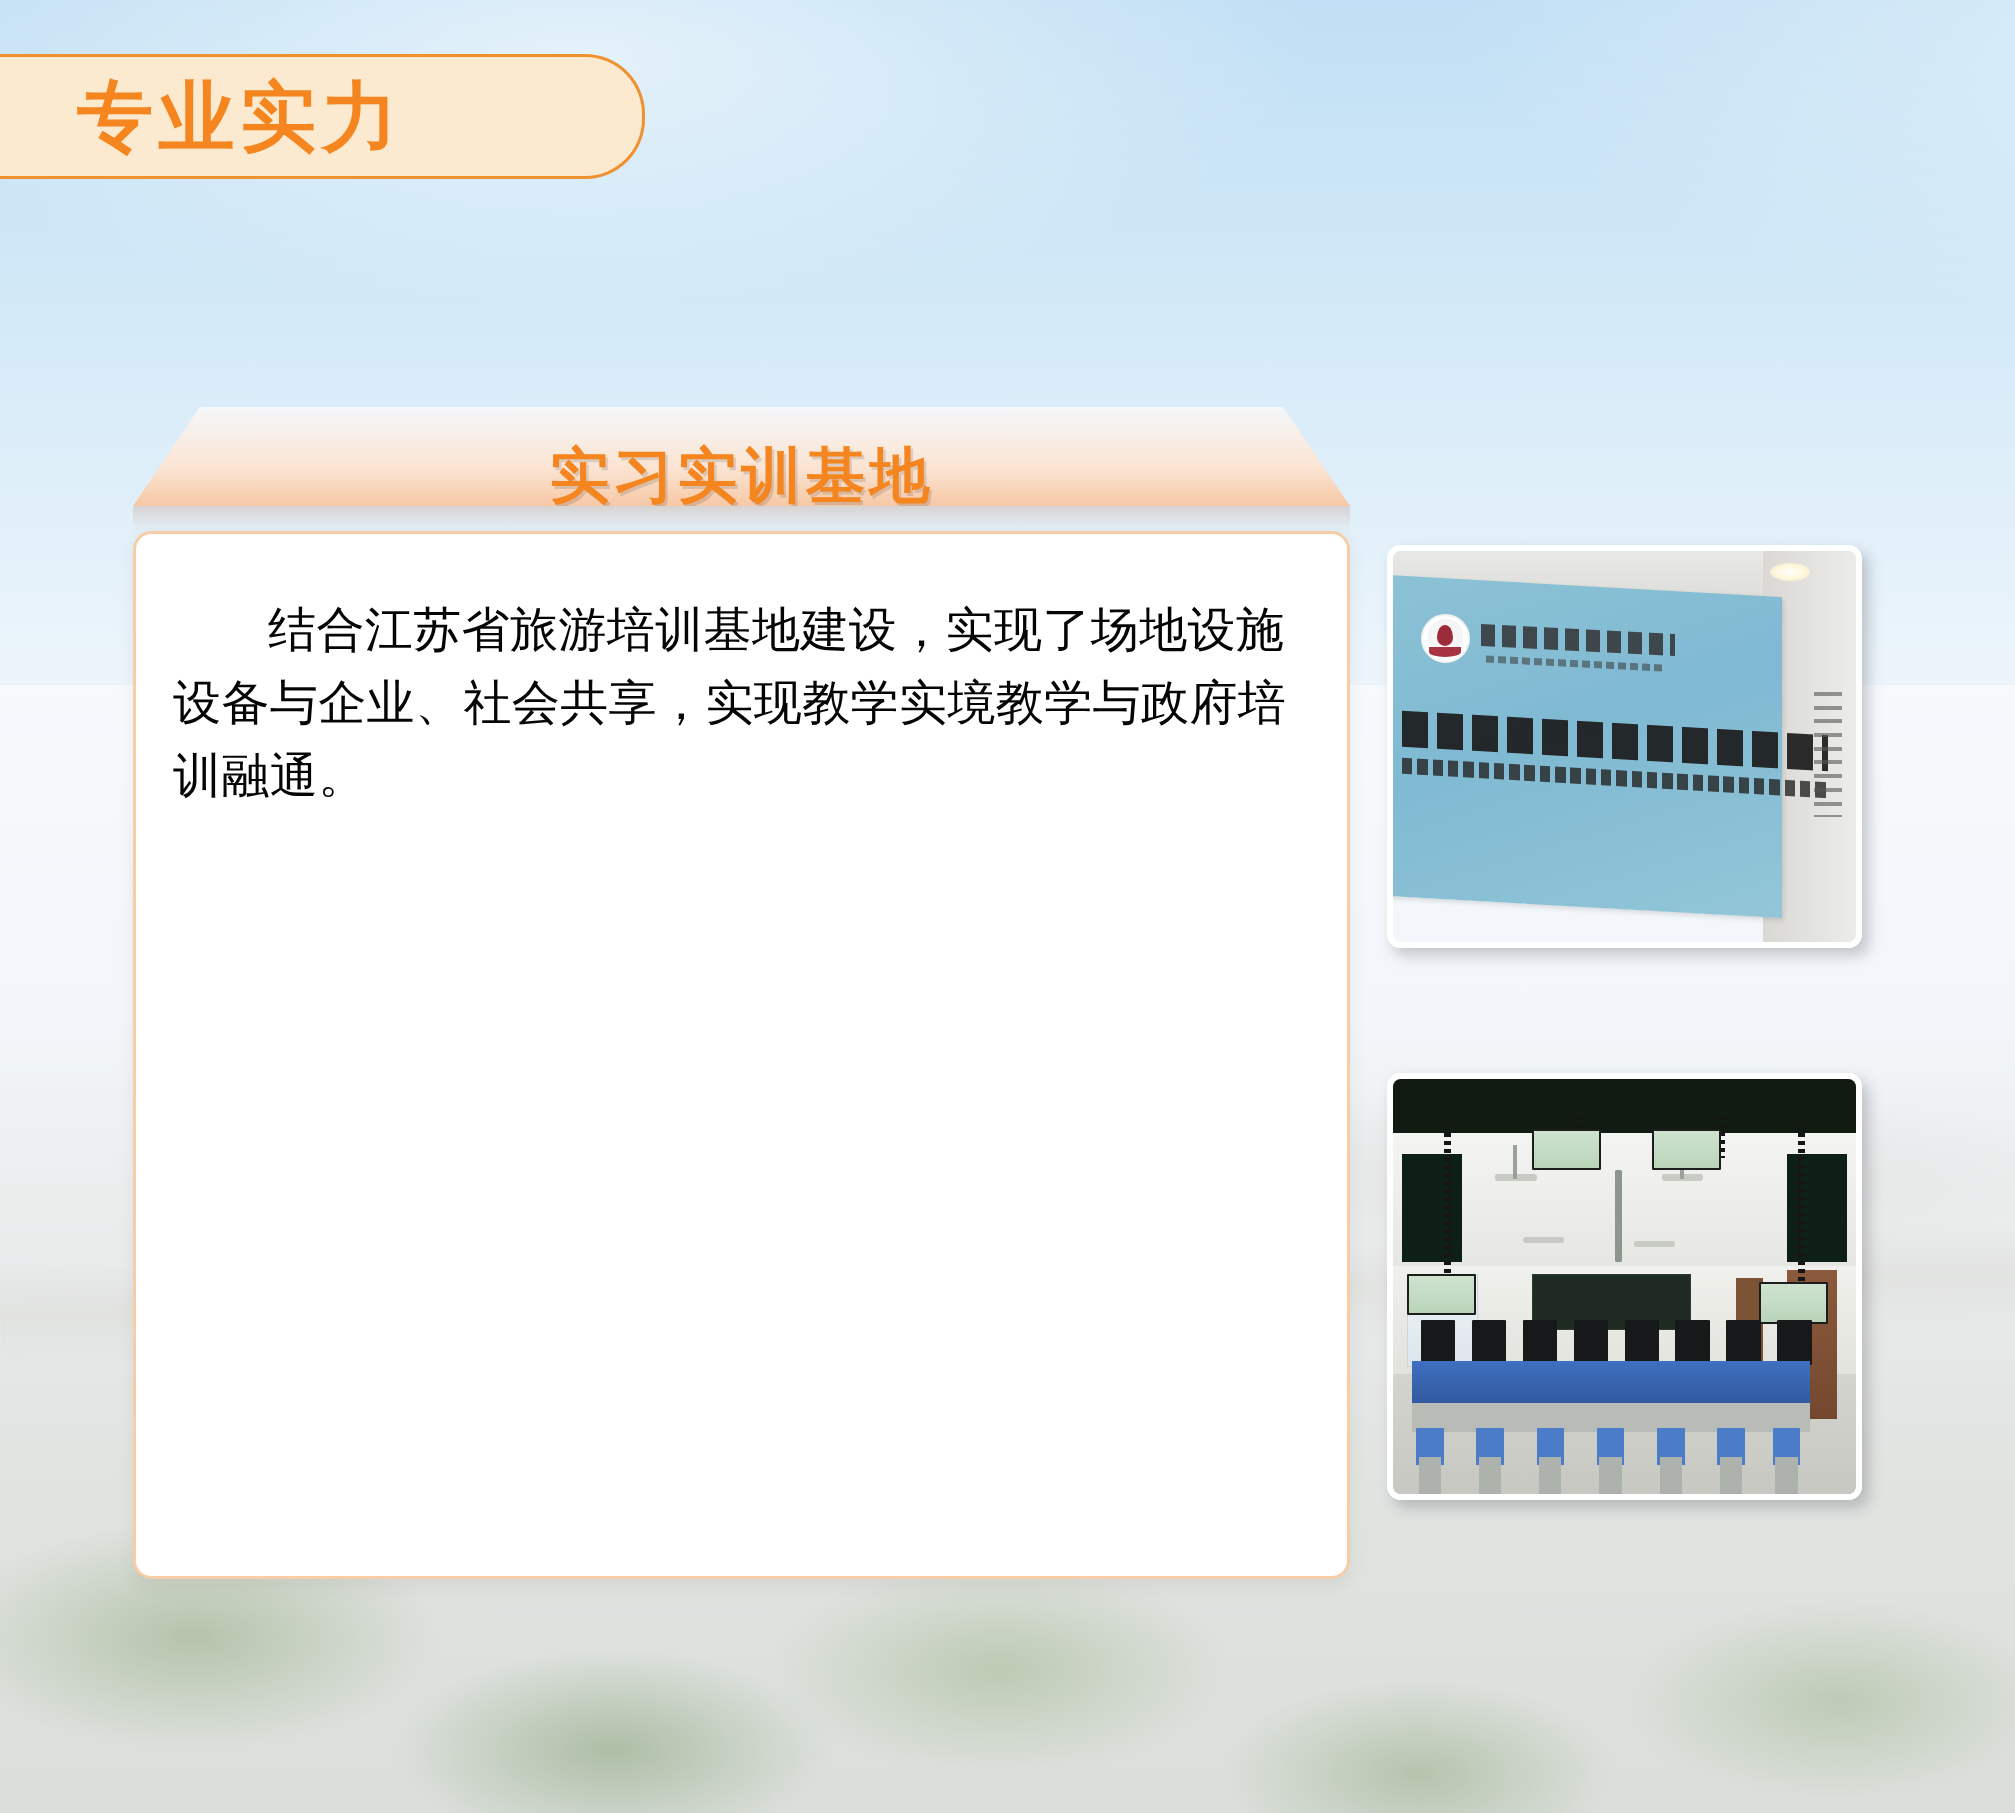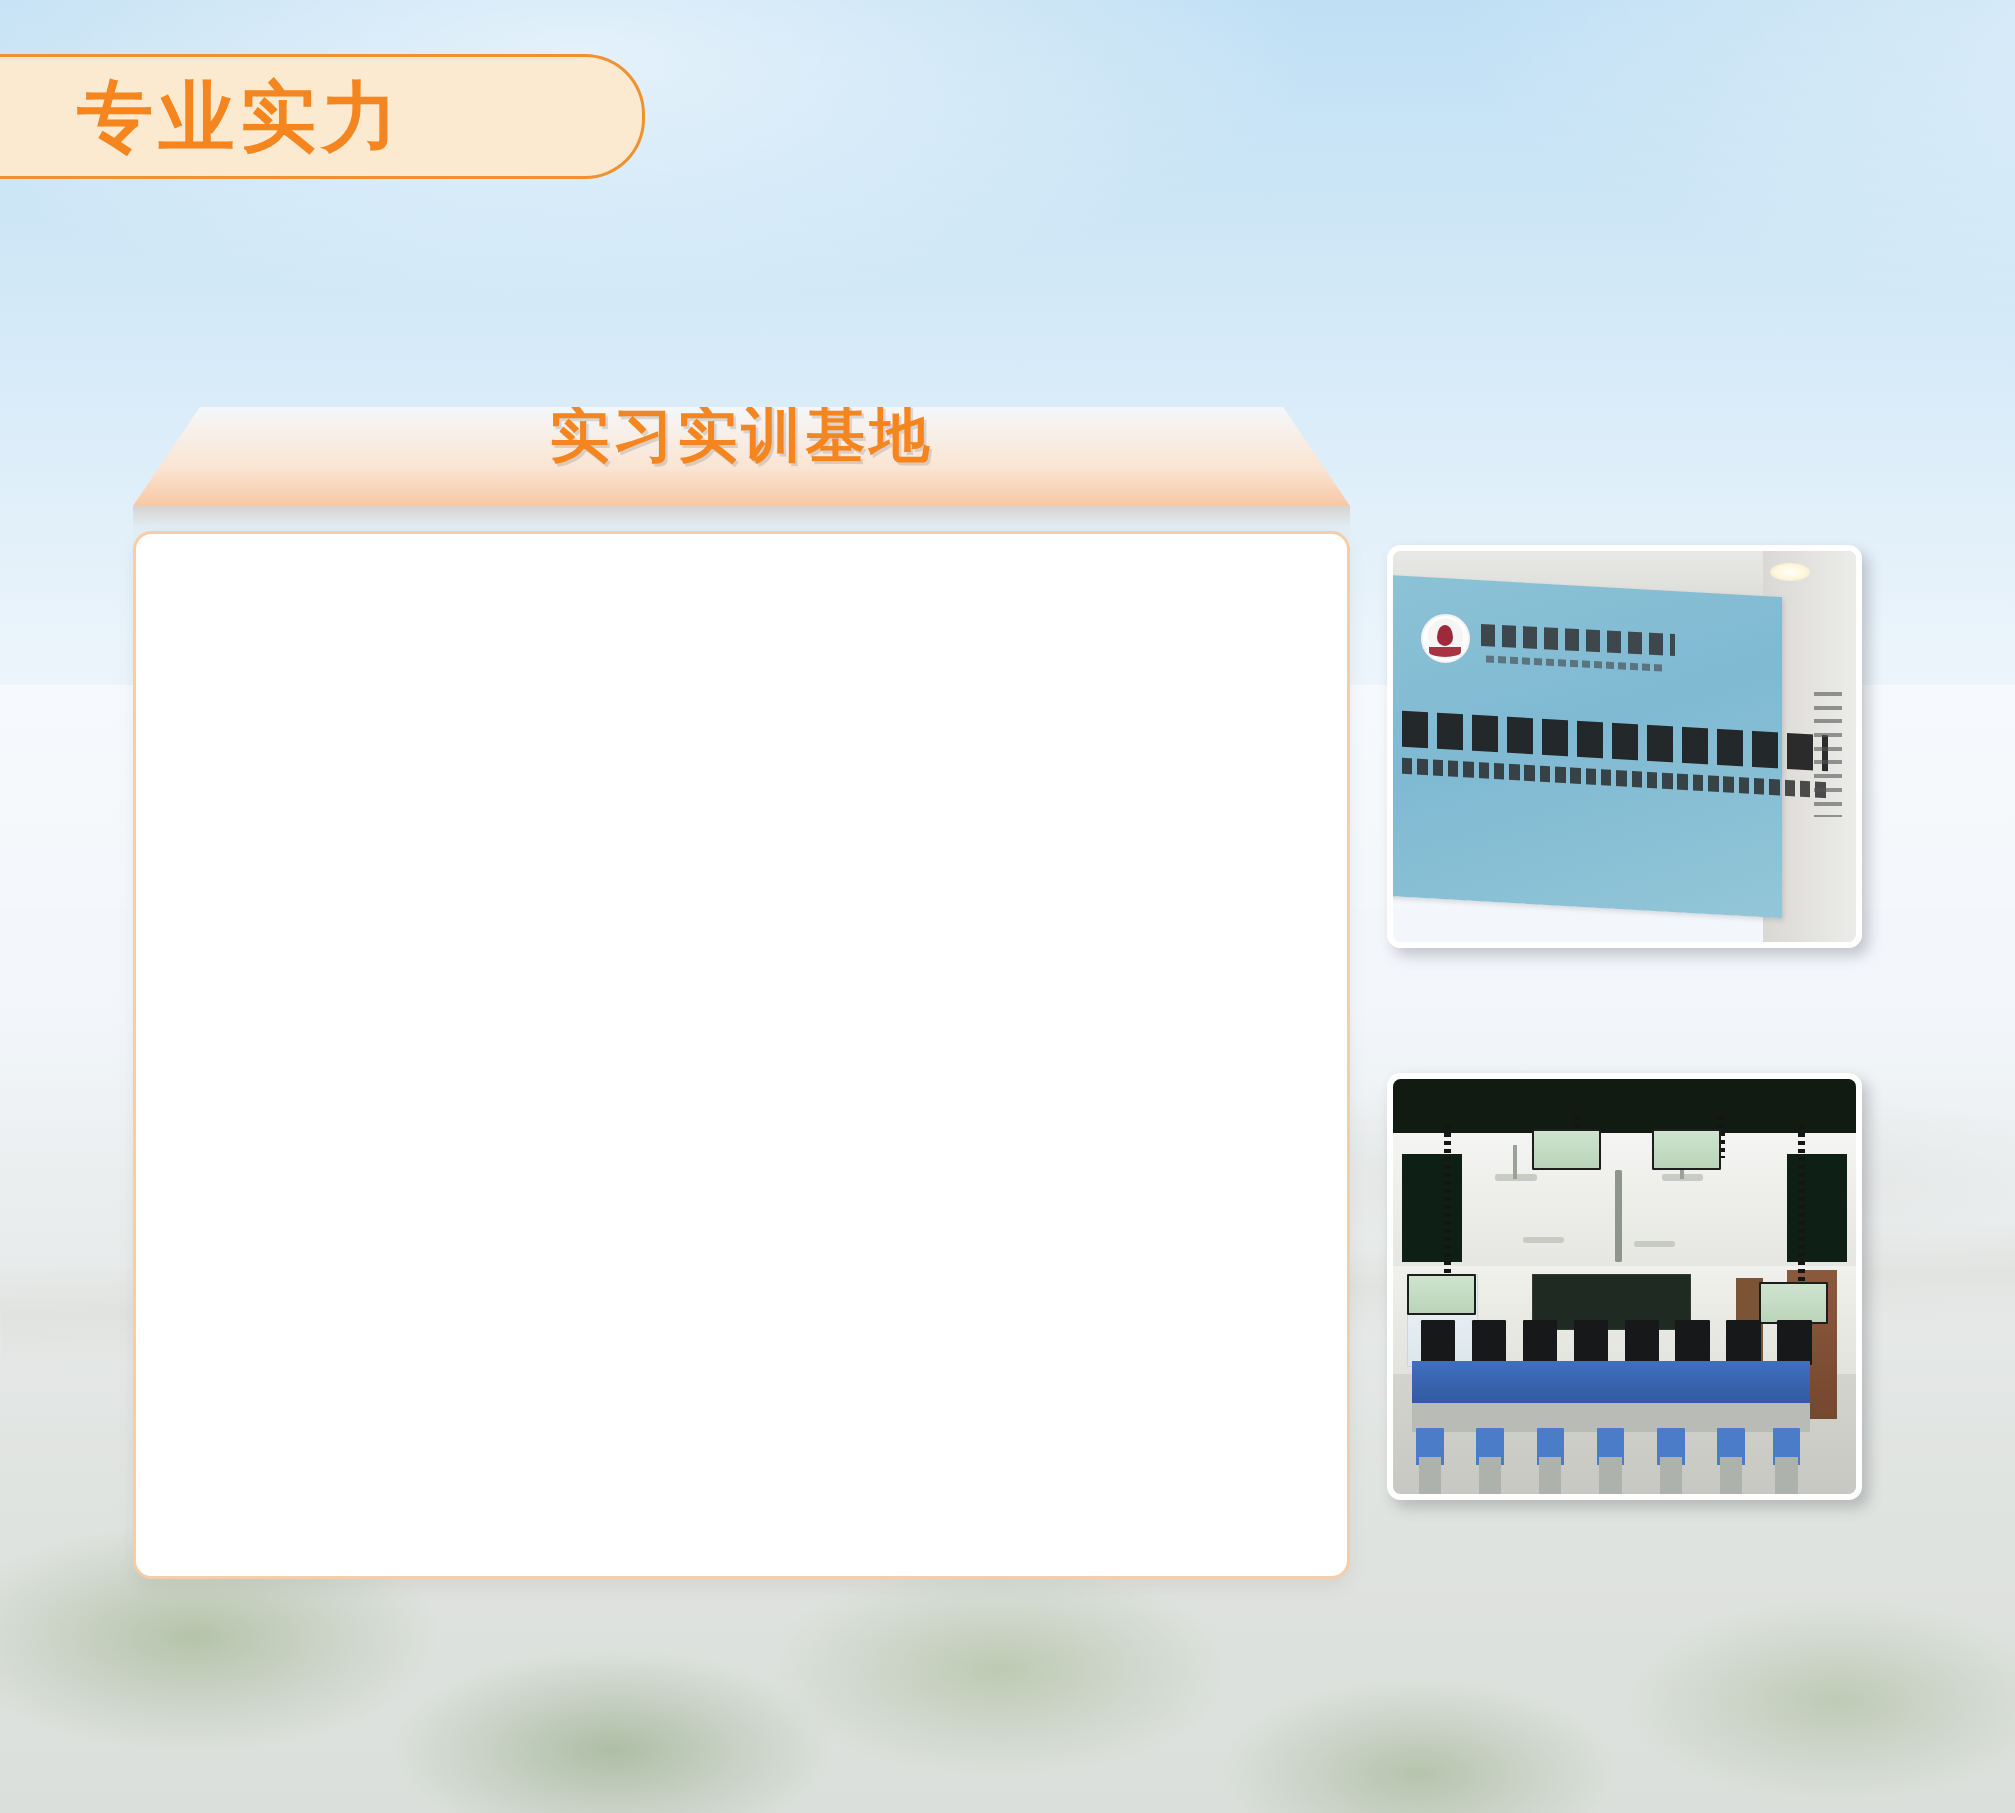--- a/index.html
+++ b/index.html
@@ -55,21 +55,21 @@
     margin-left:101px;font-size:76px;font-weight:bold;color:#f5851f;
     letter-spacing:5.6px;line-height:1;white-space:nowrap;
   }
 
   
   #panel{position:absolute;left:133px;top:407px;width:1217px;z-index:5;}
   #panel-header{
     position:relative;width:100%;height:99px;
     background:linear-gradient(180deg,#f4f7fa 0%,#fbe4d2 62%,#f6c8a5 100%);
     clip-path:polygon(5.5% 0%, 94.5% 0%, 100% 100%, 0% 100%);
-    display:flex;align-items:flex-start;justify-content:center;
+    display:flex;align-items:flex-end;justify-content:center;
   }
   #panel-header .htxt{
     font-size:60px;font-weight:bold;color:#f5851f;letter-spacing:4px;line-height:1;
     text-shadow:2.4px 2.8px 0 rgba(0,0,0,.12);white-space:nowrap;margin-top:-2.4px;
   }
   #panel-shadow{
     width:100%;height:36px;
     background:linear-gradient(180deg,rgba(200,170,150,.40) 0%,rgba(220,200,190,.12) 55%,rgba(255,255,255,0) 100%);
   }
   #panel-body{
@@ -157,20 +157,21 @@
 <div id="title-tab">
   <div class="txt">专业实力</div>
 </div>
 
 <div id="panel">
   <div id="panel-header">
     <div class="htxt">实习实训基地</div>
   </div>
   <div id="panel-shadow"></div>
   <div id="panel-body">
+    <p>结合江苏省旅游培训基地建设，实现了场地设施设备与企业、社会共享，实现教学实境教学与政府培训融通。</p>
   </div>
 </div>
 
 <div class="photo" id="photo-1">
   <div class="ph-in">
     <div class="p1-ceiling"></div>
     <div class="p1-right"></div>
     <div class="p1-lamp"></div>
     <div class="p1-board"></div>
     <div class="p1-logo"></div>

